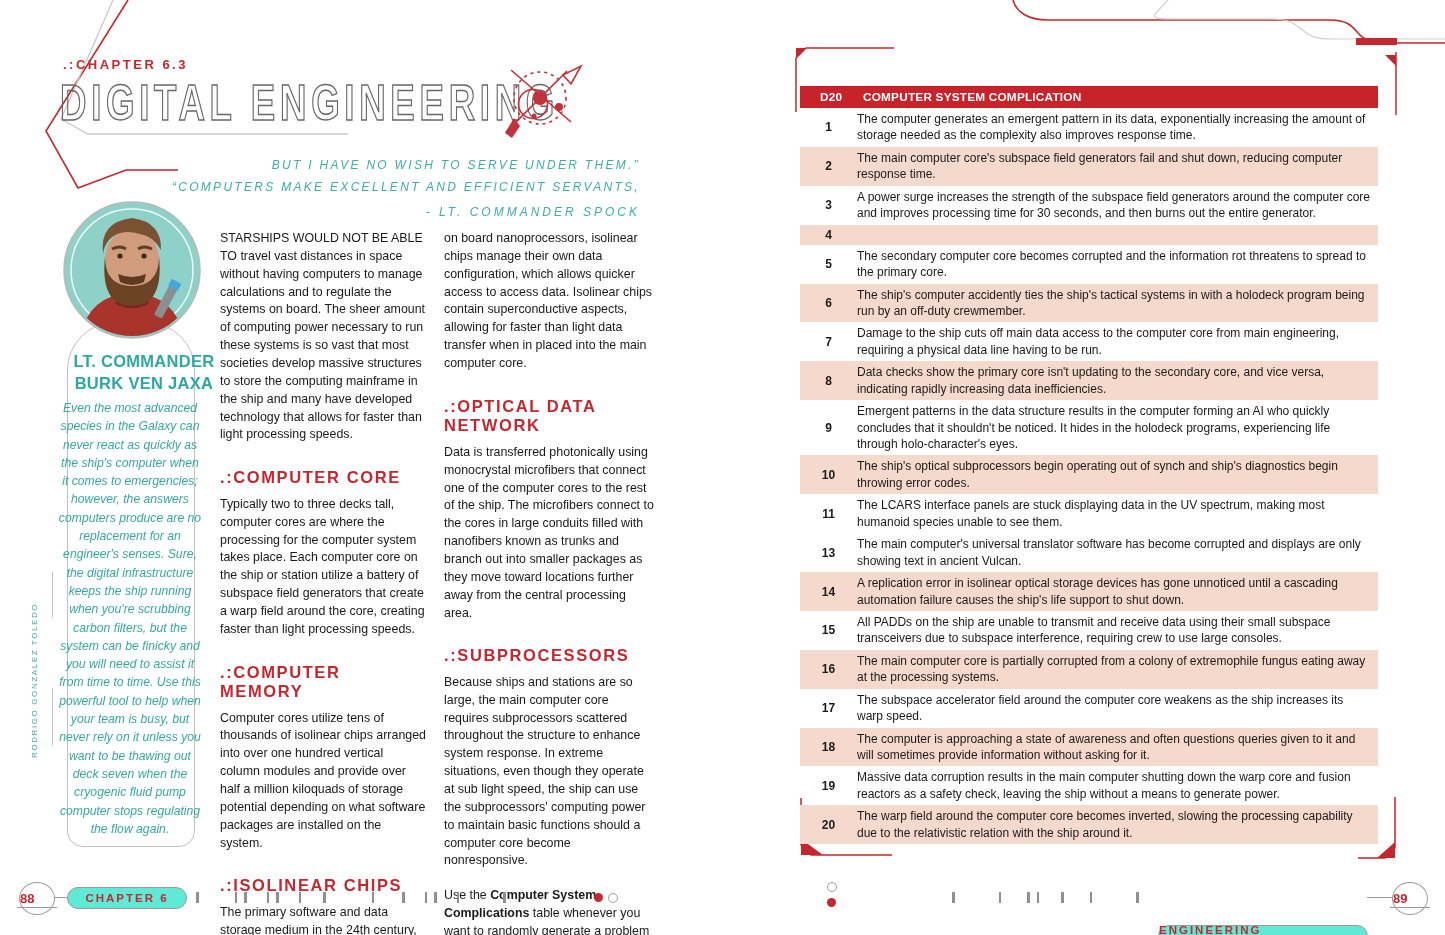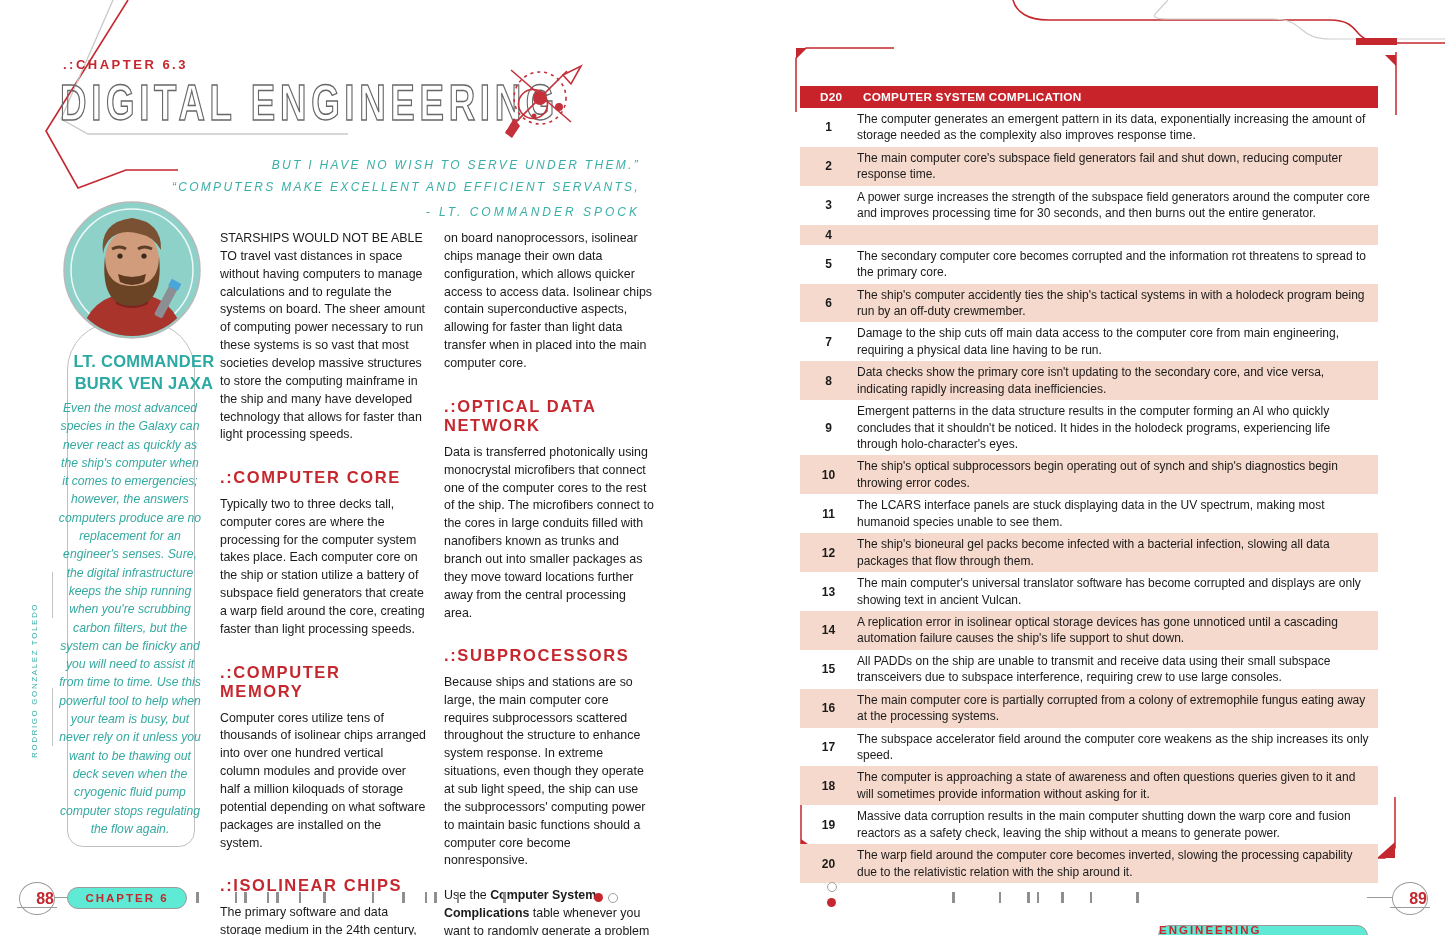--- a/index.html
+++ b/index.html
@@ -49,22 +49,22 @@
   .d20-table{position:absolute;left:800px;top:86px;width:578px;}
   .thead{display:flex;background:var(--hdr-red);color:#fff;font-weight:bold;
     height:22px;align-items:center;font-size:11.8px;letter-spacing:.2px;}
   .cell-roll{width:57px;text-align:center;font-weight:bold;flex:none;}
   .thead .cell-roll{text-align:left;padding-left:20px;width:43px;}
   .cell-text{flex:1;padding-right:8px;line-height:1.37;}
   .trow{display:flex;align-items:center;padding:3px 0;font-size:12px;}
   .trow.alt{background:var(--pink);}
 
   .pg-circle{position:absolute;width:34px;height:31px;border:1.5px solid #9a9a9a;
-    border-radius:50%;display:flex;align-items:center;justify-content:flex-end;
-    color:var(--red);font-weight:bold;font-size:16px;background:#fff;}
+    border-radius:50%;display:flex;align-items:center;justify-content:flex-start;
+    color:var(--red);font-weight:bold;font-size:13px;background:#fff;}
   .pg-circle::after{content:"";position:absolute;bottom:6px;left:-3px;right:-3px;
     border-top:1px solid #9a9a9a;}
   .pill{position:absolute;height:20px;border:1.5px solid #9a9a9a;border-radius:12px;
     display:flex;align-items:center;justify-content:center;color:var(--red);
     font-weight:bold;font-size:11.5px;letter-spacing:2px;background:#5eead4;}
   .hline{position:absolute;height:0;border-top:1.2px solid #9a9a9a;}
   .ticks{position:absolute;display:flex;align-items:flex-start;height:12px;}
   .tick{width:2.5px;height:11px;background:#8f8f8f;flex:none;}
   .dot{position:absolute;width:9px;height:9px;border-radius:50%;}
   .dot.filled{background:var(--red);}
@@ -212,43 +212,39 @@
           <div class="cell-text">Emergent patterns in the data structure results in the computer forming an AI who quickly concludes that it shouldn't be noticed. It hides in the holodeck programs, experiencing life through holo-character's eyes.</div>
         </div>
         <div class="trow alt">
           <div class="cell-roll">10</div>
           <div class="cell-text">The ship's optical subprocessors begin operating out of synch and ship's diagnostics begin throwing error codes.</div>
         </div>
         <div class="trow">
           <div class="cell-roll">11</div>
           <div class="cell-text">The LCARS interface panels are stuck displaying data in the UV spectrum, making most humanoid species unable to see them.</div>
         </div>
-        <div class="trow alt">
-          <div class="cell-roll">12</div>
-          <div class="cell-text">The ship's bioneural gel packs become infected with a bacterial infection, slowing all data packages that flow through them.</div>
-        </div>
         <div class="trow">
           <div class="cell-roll">13</div>
           <div class="cell-text">The main computer's universal translator software has become corrupted and displays are only showing text in ancient Vulcan.</div>
         </div>
         <div class="trow alt">
           <div class="cell-roll">14</div>
           <div class="cell-text">A replication error in isolinear optical storage devices has gone unnoticed until a cascading automation failure causes the ship's life support to shut down.</div>
         </div>
         <div class="trow">
           <div class="cell-roll">15</div>
           <div class="cell-text">All PADDs on the ship are unable to transmit and receive data using their small subspace transceivers due to subspace interference, requiring crew to use large consoles.</div>
         </div>
         <div class="trow alt">
           <div class="cell-roll">16</div>
           <div class="cell-text">The main computer core is partially corrupted from a colony of extremophile fungus eating away at the processing systems.</div>
         </div>
         <div class="trow">
           <div class="cell-roll">17</div>
-          <div class="cell-text">The subspace accelerator field around the computer core weakens as the ship increases its only speed.</div>
+          <div class="cell-text">The subspace accelerator field around the computer core weakens as the ship increases its warp speed.</div>
         </div>
         <div class="trow alt">
           <div class="cell-roll">18</div>
           <div class="cell-text">The computer is approaching a state of awareness and often questions queries given to it and will sometimes provide information without asking for it.</div>
         </div>
         <div class="trow">
           <div class="cell-roll">19</div>
           <div class="cell-text">Massive data corruption results in the main computer shutting down the warp core and fusion reactors as a safety check, leaving the ship without a means to generate power.</div>
         </div>
         <div class="trow alt">

